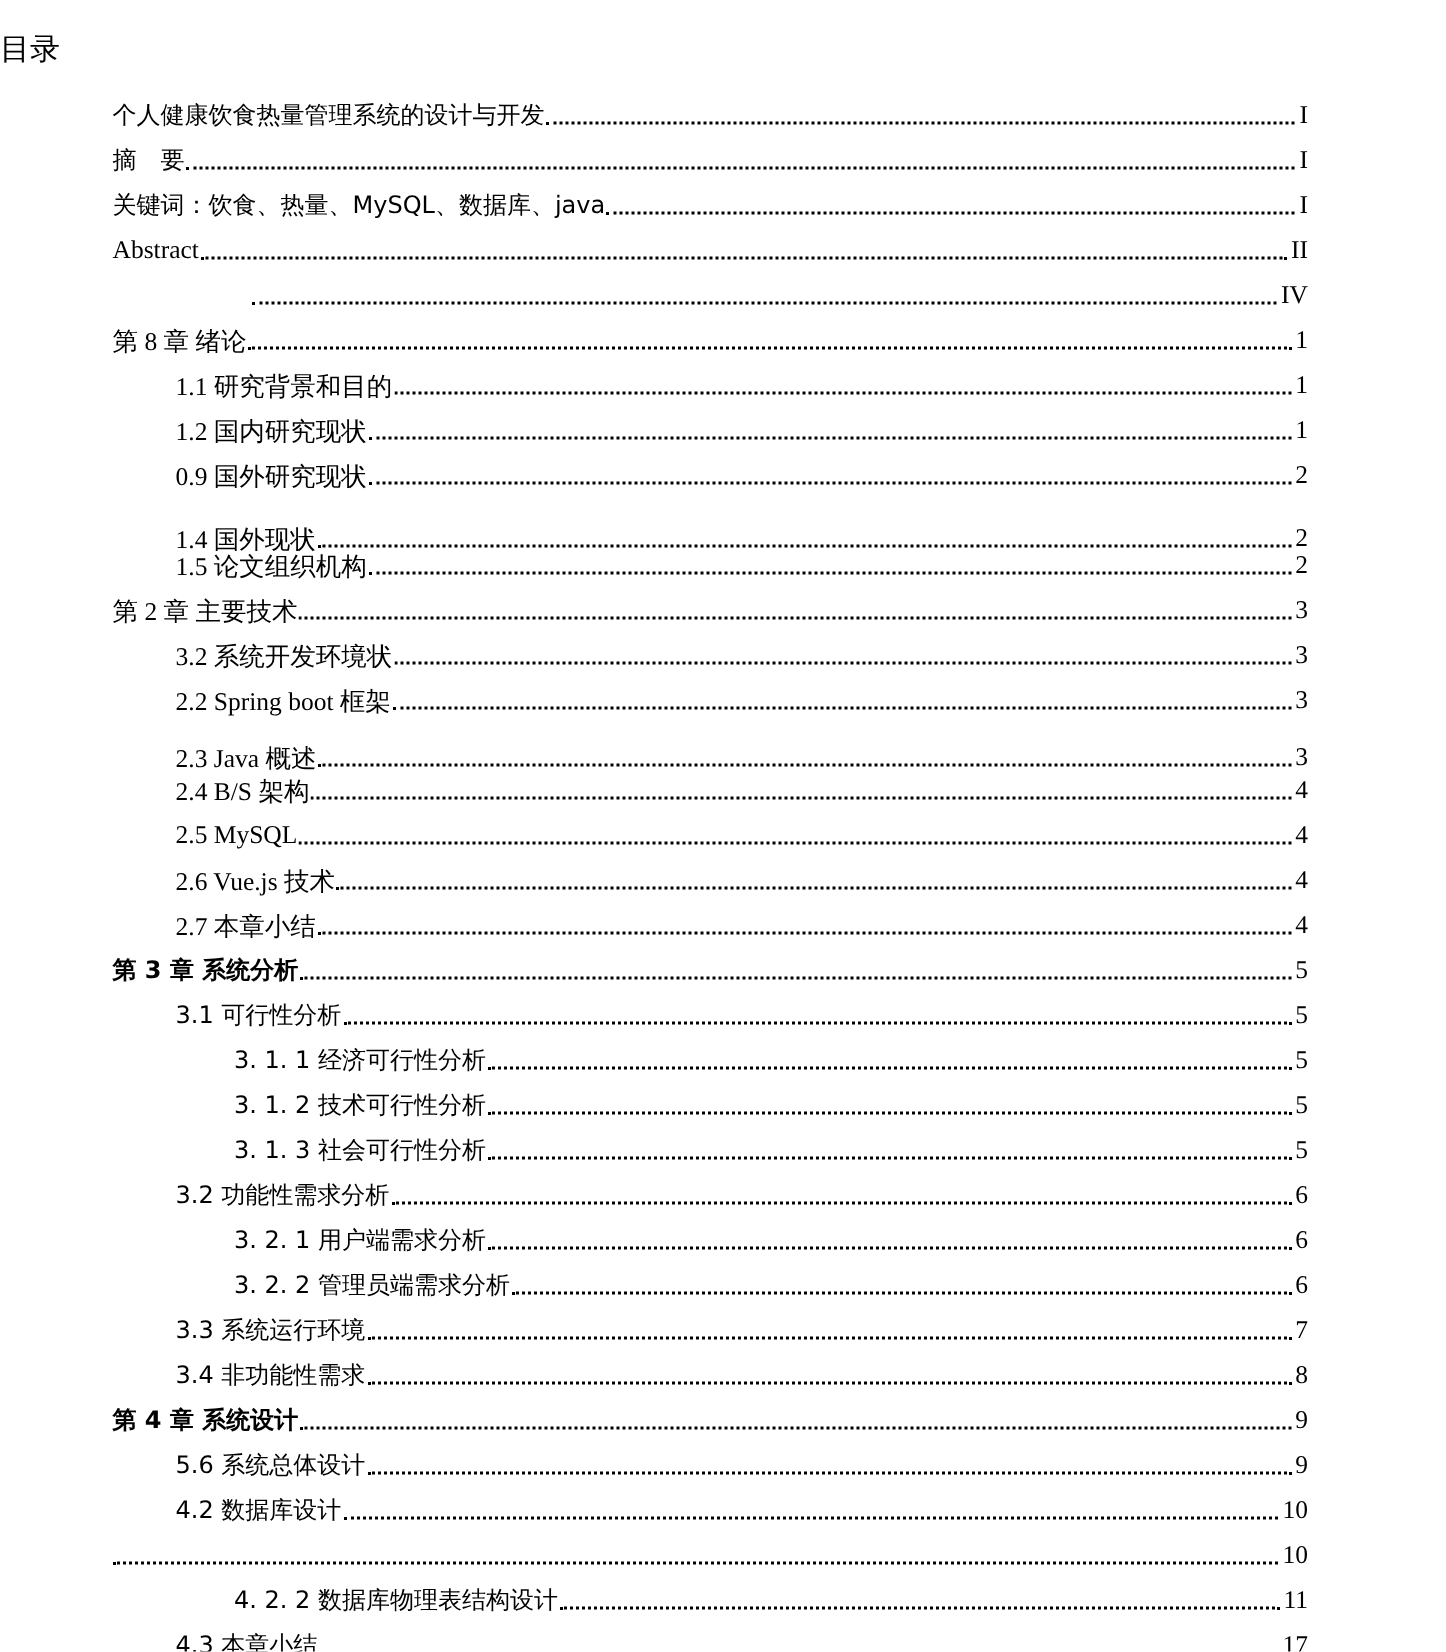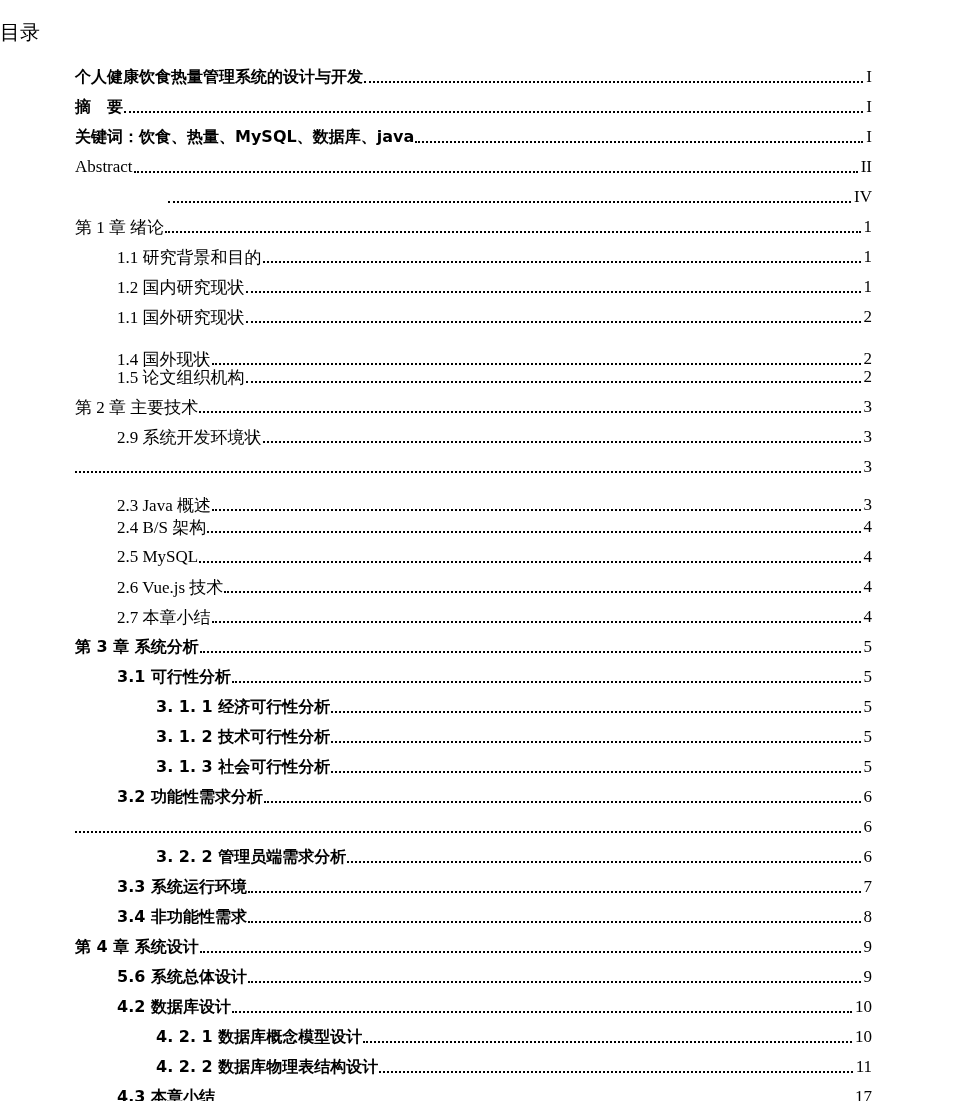--- a/index.html
+++ b/index.html
@@ -7,21 +7,21 @@
   .title { position:absolute; top:10px; left:0; width:950px; text-align:left; font-family:"DejaVu Sans","Liberation Sans",sans-serif; font-size:20px; line-height:44px; }
   .toc { position:absolute; left:75px; top:62px; width:797px; }
   .row { position:absolute; left:0; right:0; height:30px; display:flex; align-items:center; font-size:17px; white-space:nowrap; }
   .row .label { flex:0 0 auto; padding-right:1px; }
   .row .dots { flex:1 1 auto; overflow:hidden; height:30px; position:relative; }
   .row .dots::before { content:""; position:absolute; left:0; right:1px; bottom:9px; border-bottom:2px dotted #000; }
   .row .page { flex:0 0 auto; padding-left:2px; }
   .lvl0 .label { padding-left:0; }
   .lvl1 .label { padding-left:42px; }
   .lvl2 .label { padding-left:81px; }
-  .sans .label { font-family:"DejaVu Sans","Liberation Sans",sans-serif; font-size:16px;font-weight:bold; }
+  .sans .label { font-family:"DejaVu Sans","Liberation Sans",sans-serif; font-size:16px; }
   .bold .label { font-weight:bold; }
   .gap .label { padding-left:92px; }
 </style>
 </head>
 <body>
 
 <div class="title">目录</div>
 
 <div class="toc">
   <div class="row lvl0 sans" style="top:0px">
@@ -44,61 +44,62 @@
       <span class="dots"></span>
       <span class="page">II</span>
     </div>
   <div class="row gap" style="top:120px">
       <span class="label"></span>
       <span class="dots"></span>
       <span class="page">IV</span>
     </div>
 
   <div class="row lvl0" style="top:150px">
-      <span class="label">第 1 章  绪论</span>
+      <span class="label">第 8 章  绪论</span>
       <span class="dots"></span>
       <span class="page">1</span>
     </div>
   <div class="row lvl1" style="top:180px">
       <span class="label">1.1 研究背景和目的</span>
       <span class="dots"></span>
       <span class="page">1</span>
     </div>
   <div class="row lvl1" style="top:210px">
       <span class="label">1.2  国内研究现状</span>
       <span class="dots"></span>
       <span class="page">1</span>
     </div>
   <div class="row lvl1" style="top:240px">
-      <span class="label">1.1  国外研究现状</span>
+      <span class="label">0.9  国外研究现状</span>
       <span class="dots"></span>
       <span class="page">2</span>
     </div>
   <div class="row lvl1" style="top:282px">
       <span class="label">1.4  国外现状</span>
       <span class="dots"></span>
       <span class="page">2</span>
     </div>
   <div class="row lvl1" style="top:300px">
       <span class="label">1.5 论文组织机构</span>
       <span class="dots"></span>
       <span class="page">2</span>
     </div>
 
   <div class="row lvl0" style="top:330px">
       <span class="label">第 2 章  主要技术</span>
       <span class="dots"></span>
       <span class="page">3</span>
     </div>
   <div class="row lvl1" style="top:360px">
-      <span class="label">2.9 系统开发环境状</span>
+      <span class="label">3.2 系统开发环境状</span>
       <span class="dots"></span>
       <span class="page">3</span>
     </div>
   <div class="row lvl1" style="top:390px">
+      <span class="label">2.2 Spring boot 框架</span>
       <span class="dots"></span>
       <span class="page">3</span>
     </div>
   <div class="row lvl1" style="top:428px">
       <span class="label">2.3 Java 概述</span>
       <span class="dots"></span>
       <span class="page">3</span>
     </div>
   <div class="row lvl1" style="top:450px">
       <span class="label">2.4 B/S 架构</span>
@@ -145,20 +146,21 @@
       <span class="label">3. 1. 3 社会可行性分析</span>
       <span class="dots"></span>
       <span class="page">5</span>
     </div>
   <div class="row lvl1 sans" style="top:720px">
       <span class="label">3.2 功能性需求分析</span>
       <span class="dots"></span>
       <span class="page">6</span>
     </div>
   <div class="row lvl2 sans" style="top:750px">
+      <span class="label">3. 2. 1 用户端需求分析</span>
       <span class="dots"></span>
       <span class="page">6</span>
     </div>
   <div class="row lvl2 sans" style="top:780px">
       <span class="label">3. 2. 2 管理员端需求分析</span>
       <span class="dots"></span>
       <span class="page">6</span>
     </div>
   <div class="row lvl1 sans" style="top:810px">
       <span class="label">3.3  系统运行环境 </span>
@@ -180,21 +182,20 @@
       <span class="label">5.6 系统总体设计</span>
       <span class="dots"></span>
       <span class="page">9</span>
     </div>
   <div class="row lvl1 sans" style="top:930px">
       <span class="label">4.2 数据库设计</span>
       <span class="dots"></span>
       <span class="page">10</span>
     </div>
   <div class="row lvl2 sans" style="top:960px">
-      <span class="label">4. 2. 1  数据库概念模型设计</span>
       <span class="dots"></span>
       <span class="page">10</span>
     </div>
   <div class="row lvl2 sans" style="top:990px">
       <span class="label">4. 2. 2  数据库物理表结构设计</span>
       <span class="dots"></span>
       <span class="page">11</span>
     </div>
   <div class="row lvl1 sans" style="top:1020px">
       <span class="label">4.3  本章小结</span>

